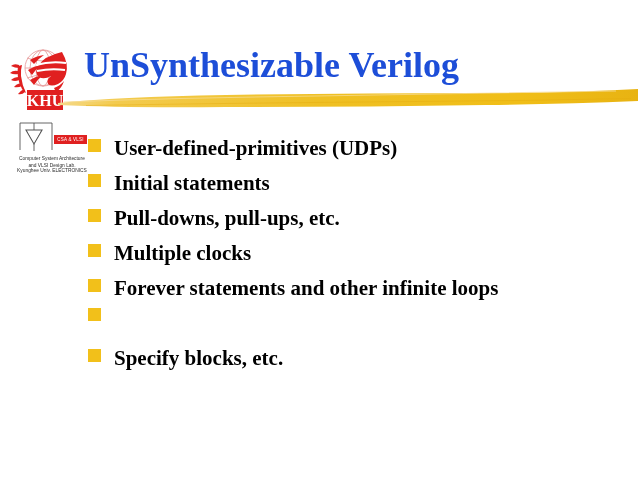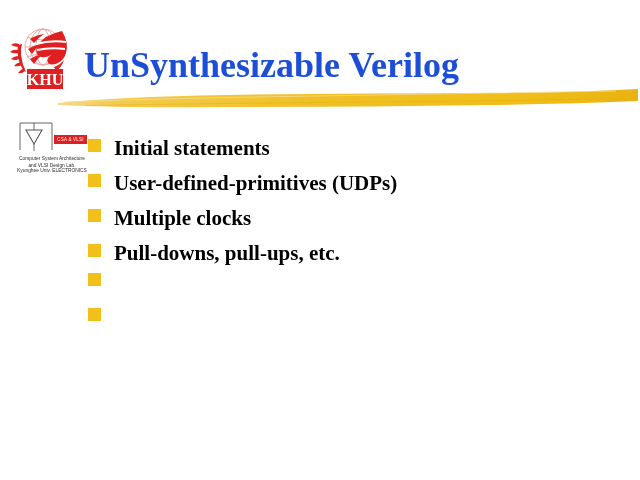--- a/index.html
+++ b/index.html
@@ -12,21 +12,21 @@
     height: 480px;
     position: relative;
     overflow: hidden;
     font-family: "Liberation Serif", serif;
   }
 
   
   #khu-logo {
     position: absolute;
     left: 6px;
-    top: 23px;
+    top: 44px;
     width: 74px;
     height: 68px;
   }
 
   
   #slide-title {
     position: absolute;
     left: 84px;
     top: 43px;
     font-family: "Liberation Serif", serif;
@@ -187,41 +187,46 @@
   <div class="lab-badge">CSA &amp; VLSI Lab.</div>
   <div class="lab-caption">Computer System Architecture
 and VLSI Design Lab.
 Kyunghee Univ. ELECTRONICS</div>
 </div>
 
 <div id="bullet-list">
 
   <div class="bullet-row">
     <span class="bullet-marker"></span>
+    <span class="bullet-text">User-defined-primitives (UDPs)</span>
+  </div>
+
+  <div class="bullet-row">
+    <span class="bullet-marker"></span>
     <span class="bullet-text">Initial statements</span>
   </div>
 
   <div class="bullet-row">
     <span class="bullet-marker"></span>
-    <span class="bullet-text">User-defined-primitives (UDPs)</span>
+    <span class="bullet-text">Pull-downs, pull-ups, etc.</span>
   </div>
 
   <div class="bullet-row">
     <span class="bullet-marker"></span>
     <span class="bullet-text">Multiple clocks</span>
   </div>
 
   <div class="bullet-row">
     <span class="bullet-marker"></span>
-    <span class="bullet-text">Pull-downs, pull-ups, etc.</span>
-  </div>
-
-  <div class="bullet-row">
-    <span class="bullet-marker"></span>
-  </div>
-
-
-  <div class="bullet-row">
-    <span class="bullet-marker"></span>
-  </div>
-
+    <span class="bullet-text">Forever statements and other infinite loops</span>
+  </div>
+
+
+  <div class="bullet-row">
+    <span class="bullet-marker"></span>
+  </div>
+
+  <div class="bullet-row">
+    <span class="bullet-marker"></span>
+    <span class="bullet-text">Specify blocks, etc.</span>
+  </div>
 
 </div>
 
 </body></html>

